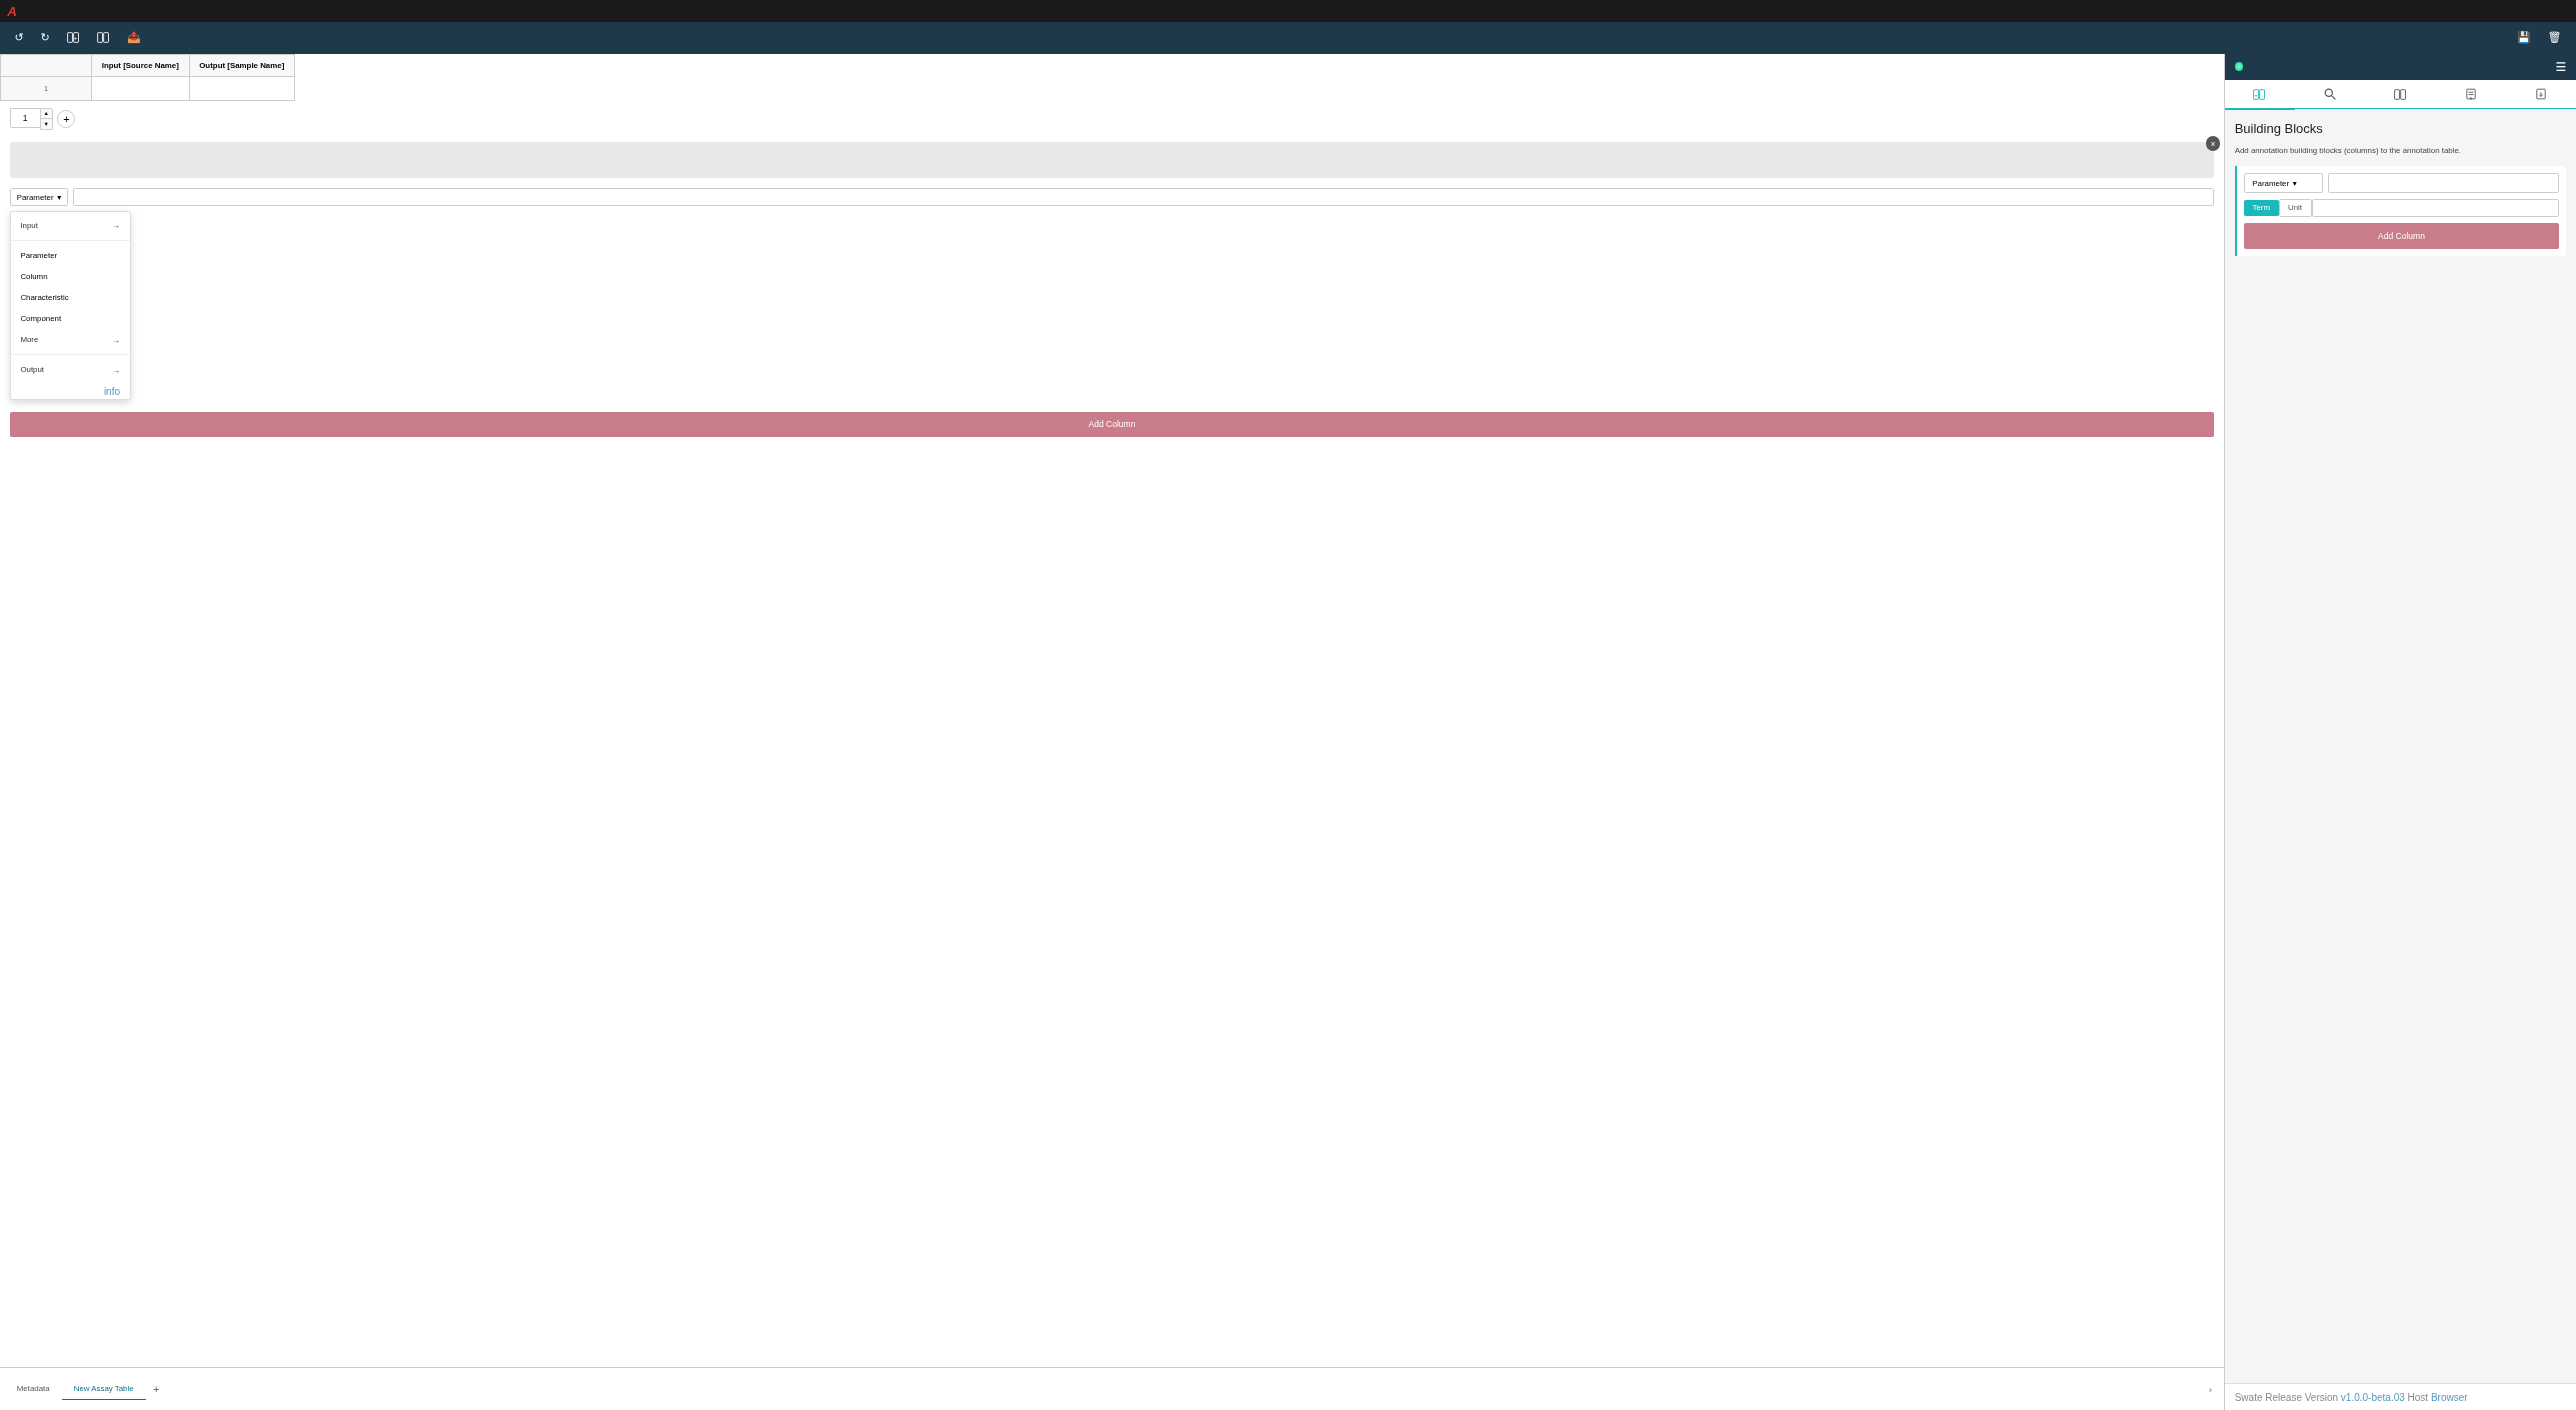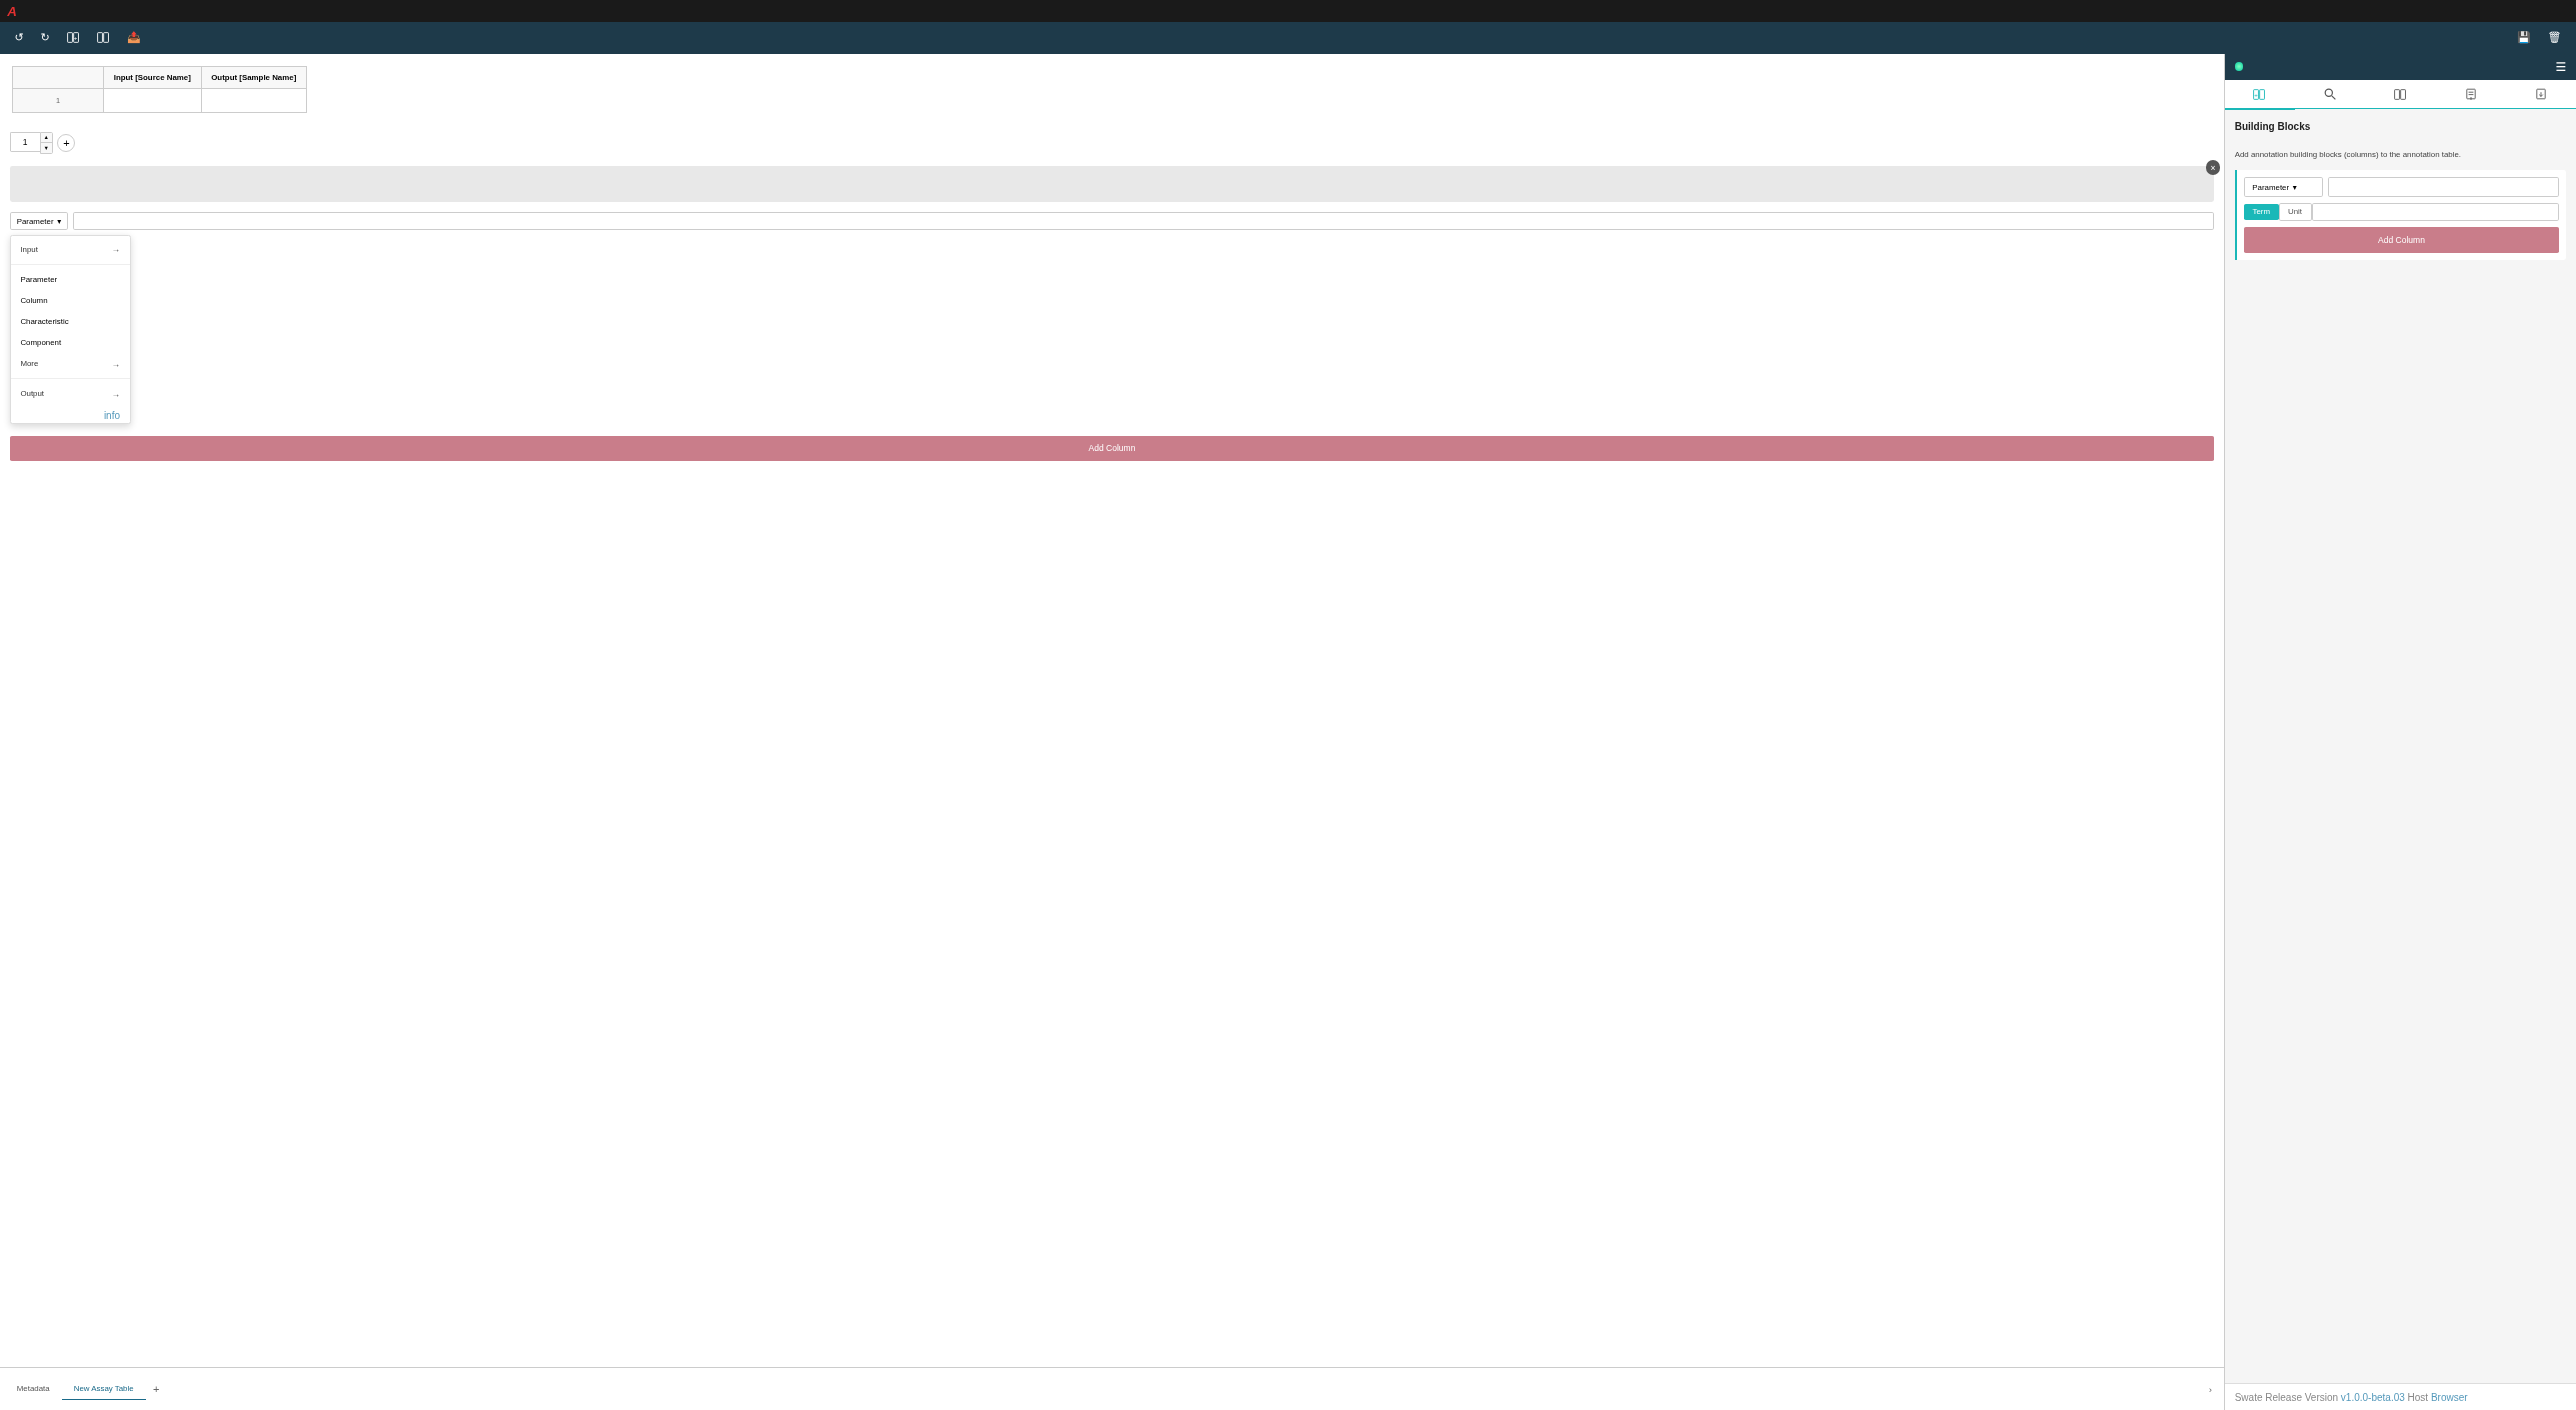--- a/index.html
+++ b/index.html
@@ -57,21 +57,21 @@
       flex: 1;
       background: white;
       display: flex;
       flex-direction: column;
       overflow: hidden;
       border-right: 0.6px solid #ccc;
     }
 
     
     .table-area {
-      padding: 12px;
+      padding: 0;
       overflow: auto;
     }
     .data-table {
       border-collapse: collapse;
       min-width: 242px;
     }
     .data-table th {
       border: 0.6px solid #ccc;
       padding: 6px 9.7px;
       background: #f8f8f8;
@@ -305,23 +305,23 @@
       color: #1ab8b8;
     }
 
     
     .right-content {
       flex: 1;
       padding: 12px 9.7px;
       overflow-y: auto;
     }
     .right-panel-title {
-      font-size: 10px;
-      font-weight: 700;
-      margin-bottom: 17px;
+      font-size: 13px;
+      font-weight: 400;
+      margin-bottom: 9px;
       color: #222;
     }
     .right-panel-desc {
       font-size: 7.9px;
       color: #444;
       margin-bottom: 9.7px;
       line-height: 1.4;
     }
 
     

